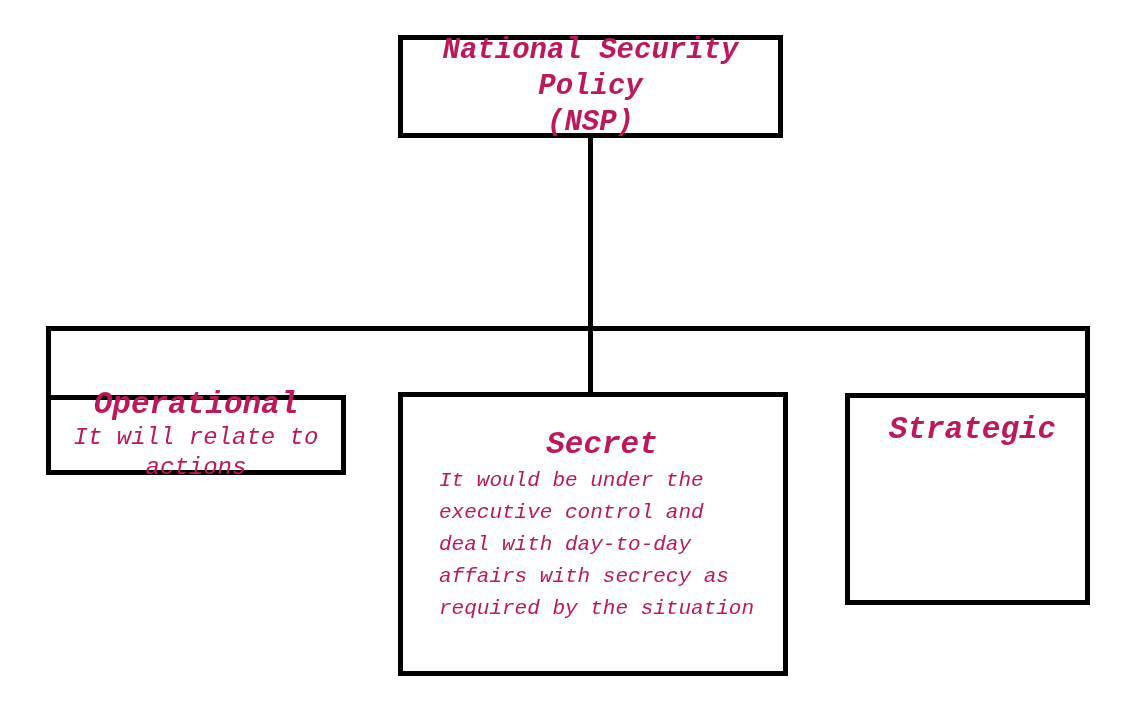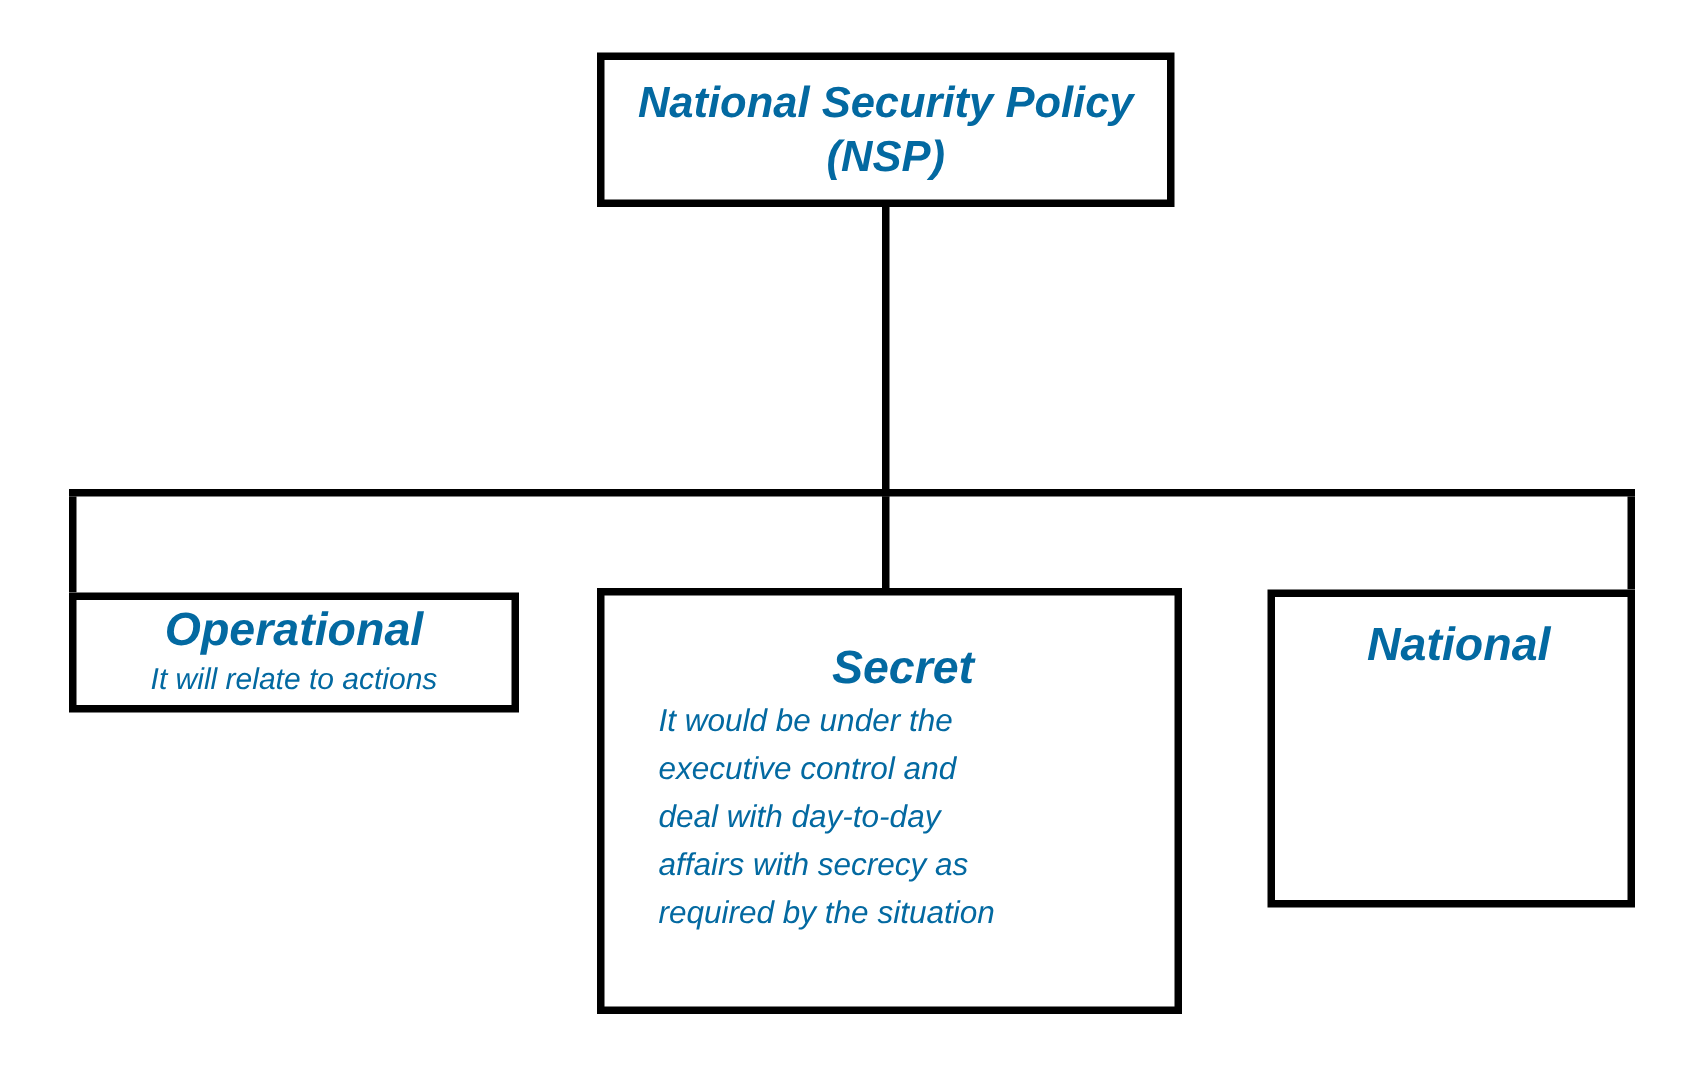--- a/index.html
+++ b/index.html
@@ -1,23 +1,23 @@
 <!DOCTYPE html>
 <html><head>
 <meta charset="utf-8">
 <style>
   html, body { margin: 0; padding: 0; background: #ffffff; }
   .canvas {
     position: relative;
     width: 1136px;
     height: 720px;
     background: #ffffff;
-    font-family: Liberation Sans, sans-serif;
+    font-family: Liberation Mono, monospace;
     font-style: italic;
-    color: #0369a1;
+    color: #be185d;
     overflow: hidden;
   }
   .box {
     position: absolute;
     box-sizing: border-box;
     border: 5px solid #000000;
     background: #ffffff;
   }
   .line {
     position: absolute;
@@ -43,21 +43,21 @@
   .heading { font-weight: bold; }
   .child .heading { font-size: 31px; line-height: 36px; text-align: center; }
   .body-text { font-size: 21px; line-height: 32px; }
 
   
   .node-operational {
     left: 46px; top: 395px; width: 300px; height: 80px;
     display: flex; flex-direction: column; align-items: center; justify-content: center;
     text-align: center;
   }
-  .node-operational .body-text { font-size: 20px; line-height: 30px; }
+  .node-operational .body-text { font-size: 24px; line-height: 30px; }
 
   
   .node-secret {
     left: 398px; top: 392px; width: 390px; height: 284px;
     padding: 30px 18px 0 36px;
   }
   .node-secret .heading { margin-bottom: 2px; }
 
   
   .node-strategic {
@@ -90,16 +90,16 @@
   <div class="box child node-secret">
     <div class="heading">Secret</div>
     <div class="body-text multiline">It would be under the
 executive control and
 deal with day-to-day
 affairs with secrecy as
 required by the situation</div>
   </div>
 
   <div class="box child node-strategic">
-    <div class="heading">National</div>
+    <div class="heading">Strategic</div>
   </div>
 
 </div>
 
 </body></html>

